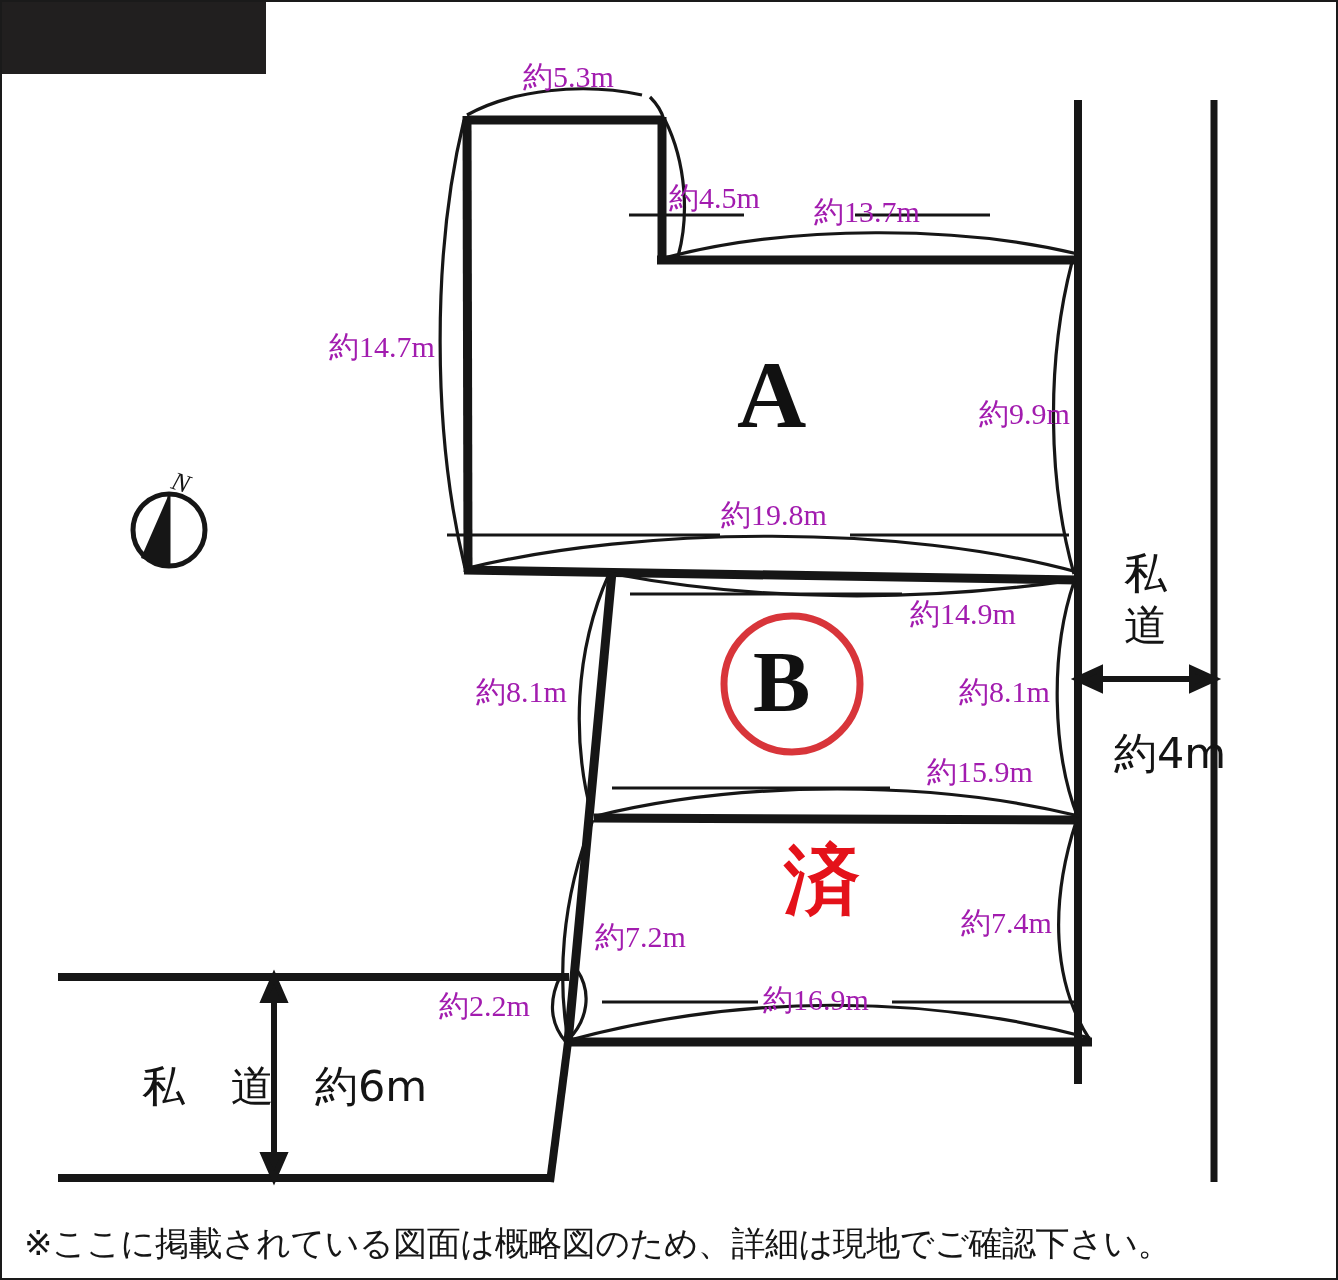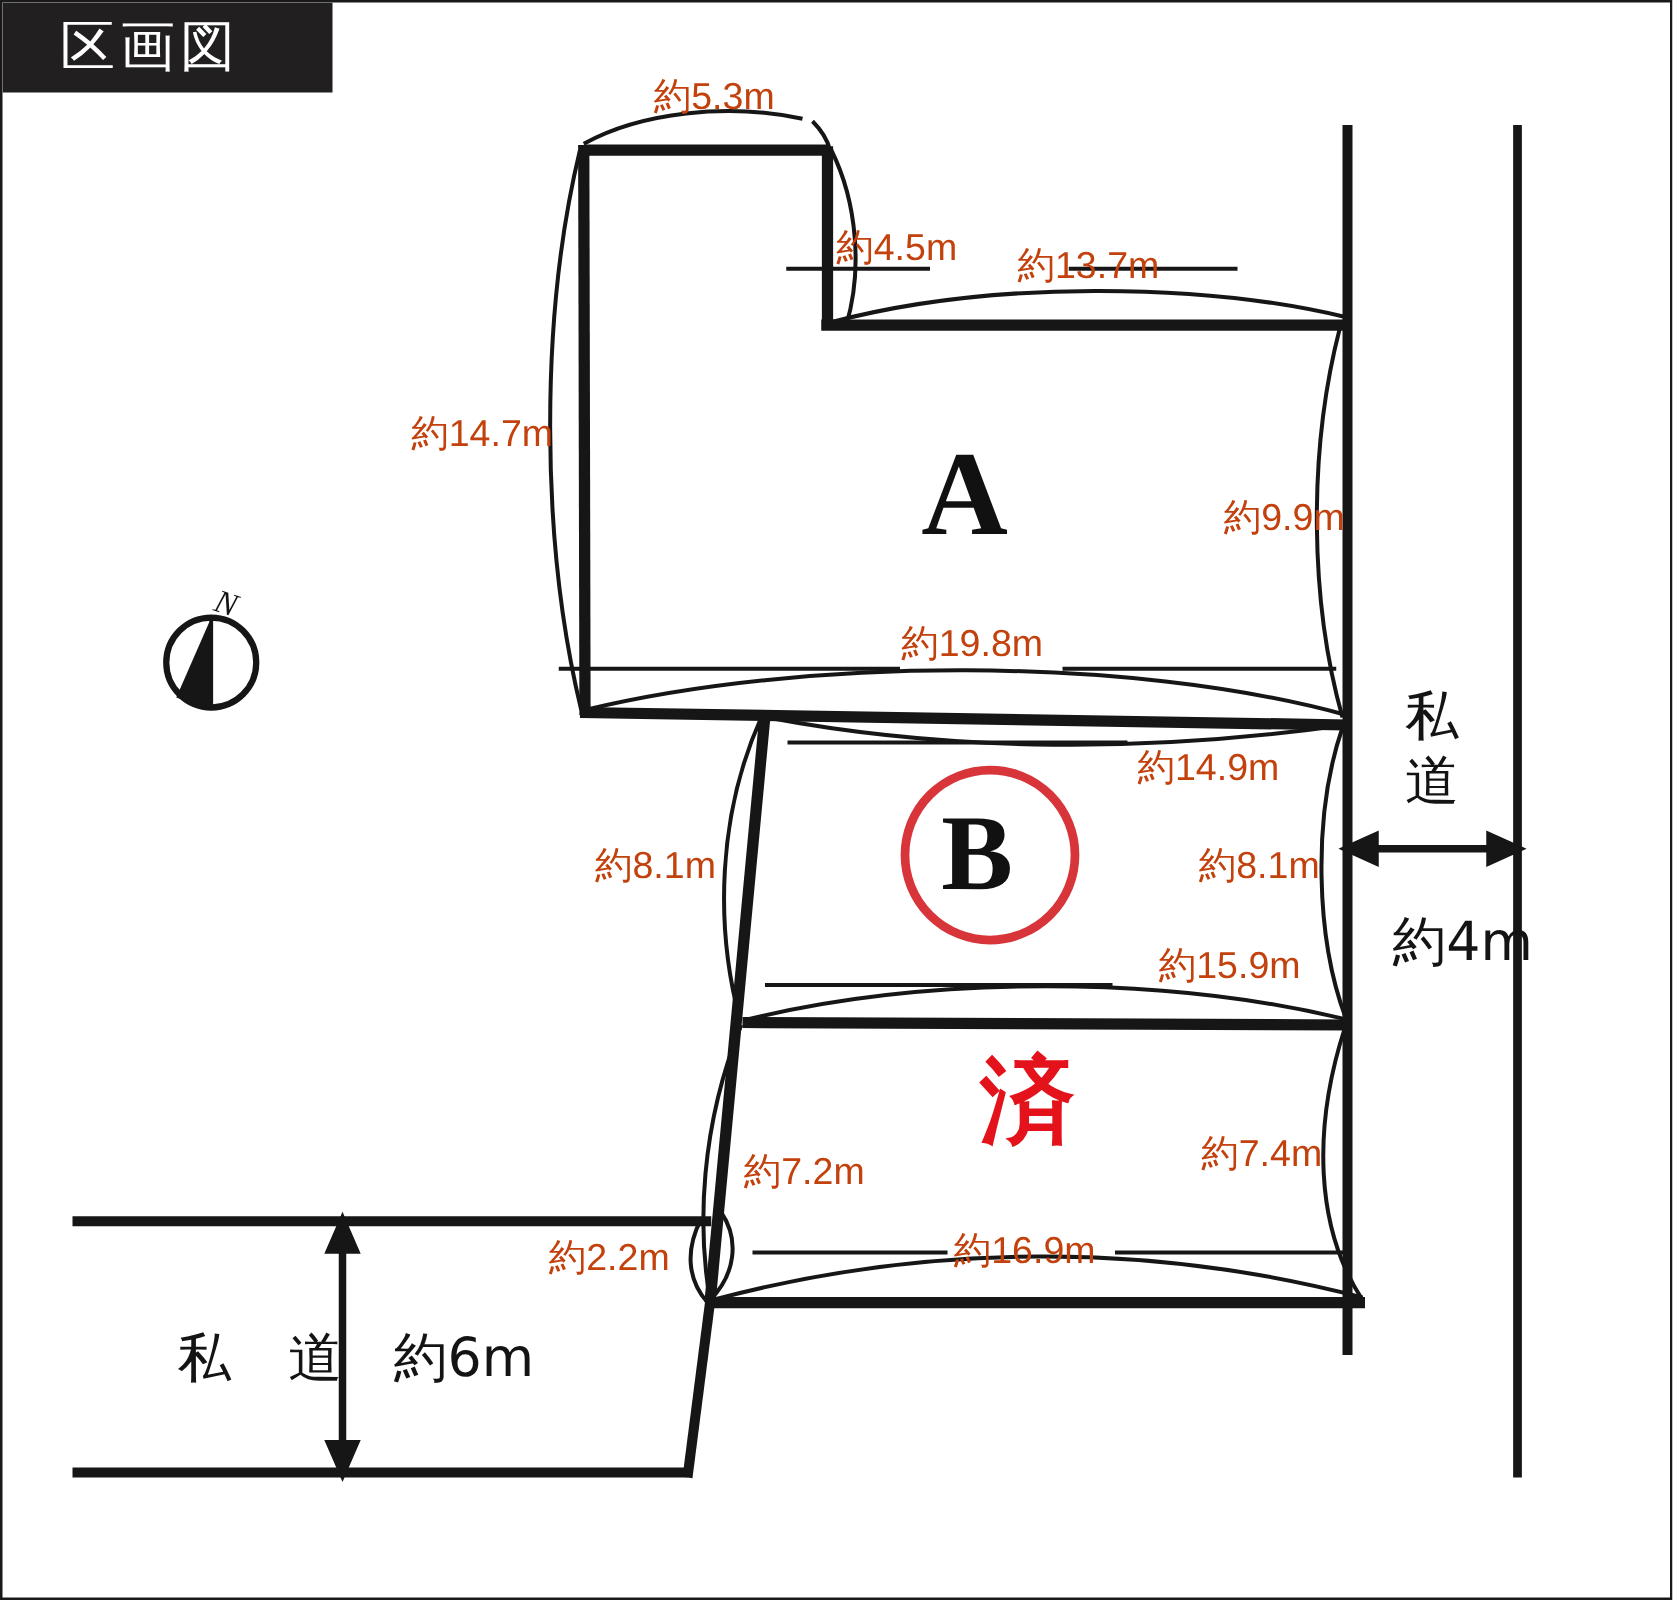--- a/index.html
+++ b/index.html
@@ -56,23 +56,23 @@
     font-size: 34px;
     color: #161616;
     white-space: nowrap;
     letter-spacing: -0.5px;
     font-family: "DejaVu Sans", "Liberation Sans", sans-serif;
     z-index: 6;
   }
   .dim {
     position: absolute;
     font-size: 30px;
-    color: #c2410c;
-    white-space: nowrap;
-    font-family: Liberation Sans, sans-serif;
+    color: #a21caf;
+    white-space: nowrap;
+    font-family: Liberation Serif, serif;
     z-index: 4;
   }
   .roadlabel {
     position: absolute;
     font-size: 43px;
     color: #141414;
     white-space: nowrap;
     font-family: "DejaVu Sans", "Liberation Sans", sans-serif;
     z-index: 4;
   }
@@ -126,21 +126,20 @@
     transform: rotate(18deg);
     z-index: 4;
   }
 </style>
 </head>
 <body>
 
 <div id="page">
 
   <div class="hdr-banner"></div>
-  <div class="hdr-text">区画図</div>
 
   <svg id="plan-svg" viewBox="0 0 1338 1280">
 
     <g stroke="#161616" fill="none" stroke-linecap="butt">
 
       <line x1="465" y1="118" x2="662" y2="118" stroke-width="9"></line>
 
       <line x1="660" y1="115" x2="660" y2="258" stroke-width="9"></line>
 
       <line x1="655" y1="258" x2="1076" y2="258" stroke-width="9"></line>
@@ -254,14 +253,15 @@
   <div class="dim" style="left:593px; top:915px;">約7.2m</div>
   <div class="dim" style="left:959px; top:901px;">約7.4m</div>
   <div class="dim" style="left:761px; top:978px;">約16.9m</div>
   <div class="dim" style="left:437px; top:984px;text-align:right;">約2.2m</div>
 
   <div class="roadlabel vertical" style="left:1122px; top:545px;">私道</div>
   <div class="roadlabel" style="left:1112px; top:723px;">約4m</div>
   <div class="roadlabel spaced" style="left:140px; top:1056px;text-align:right;">私 道</div>
   <div class="roadlabel" style="left:313px; top:1056px;">約6m</div>
 
+  <div class="footer-note">※ここに掲載されている図面は概略図のため、詳細は現地でご確認下さい。</div>
 
 </div>
 
 </body></html>

